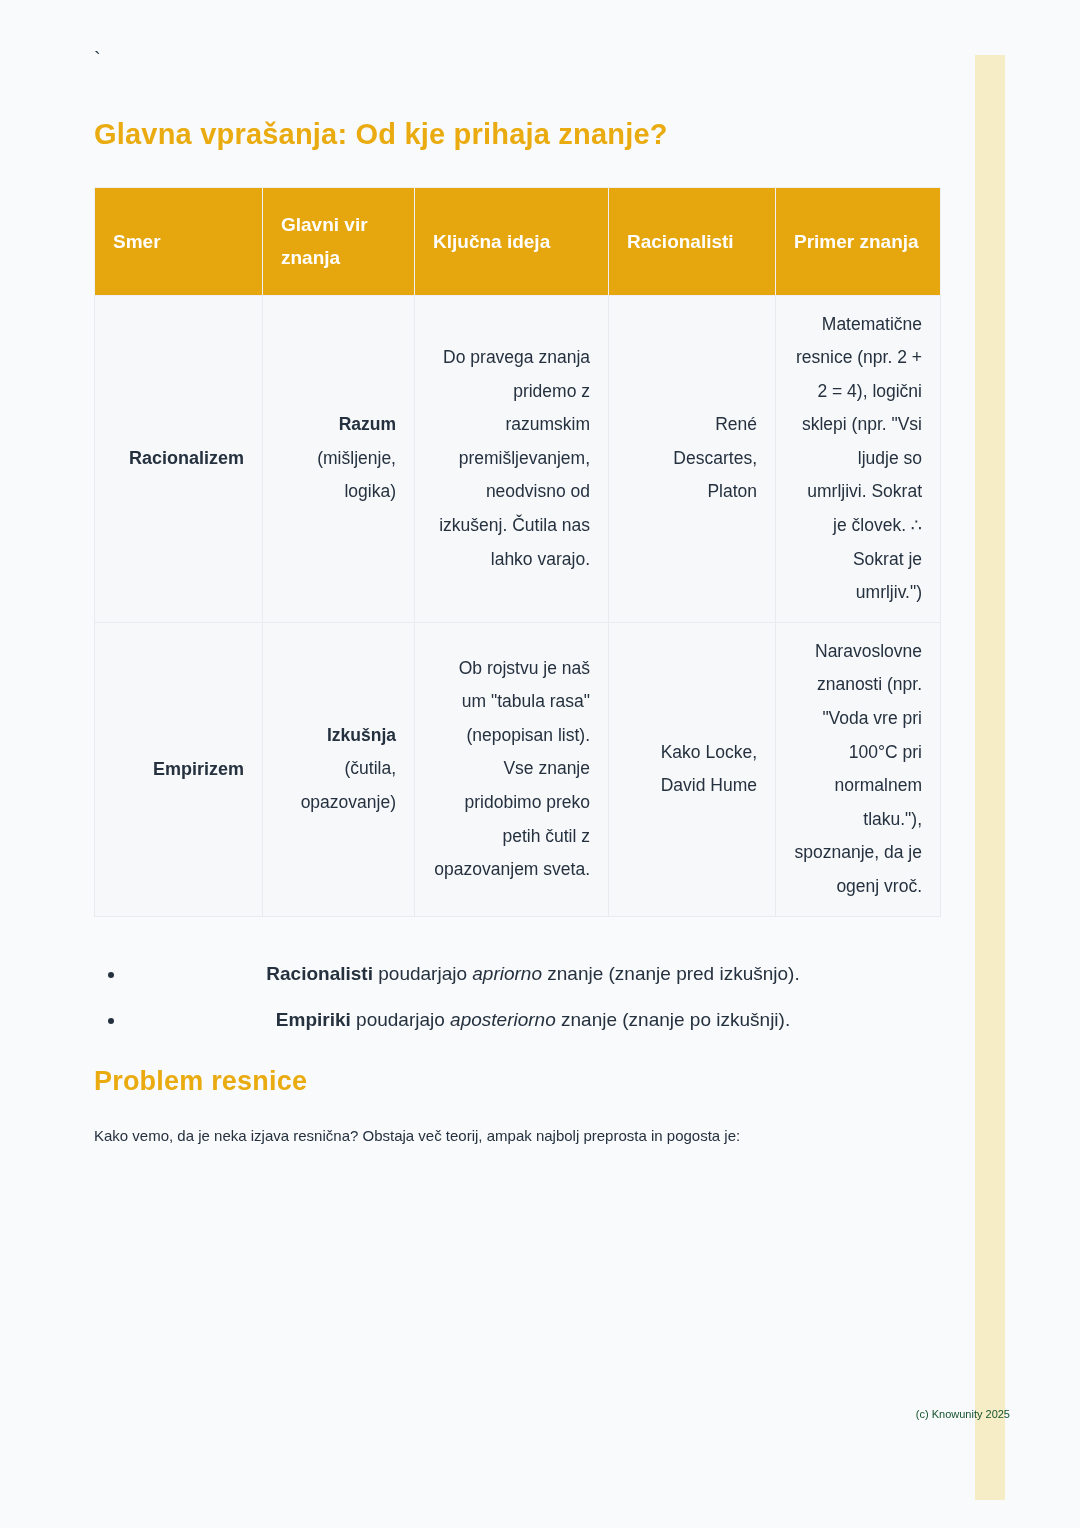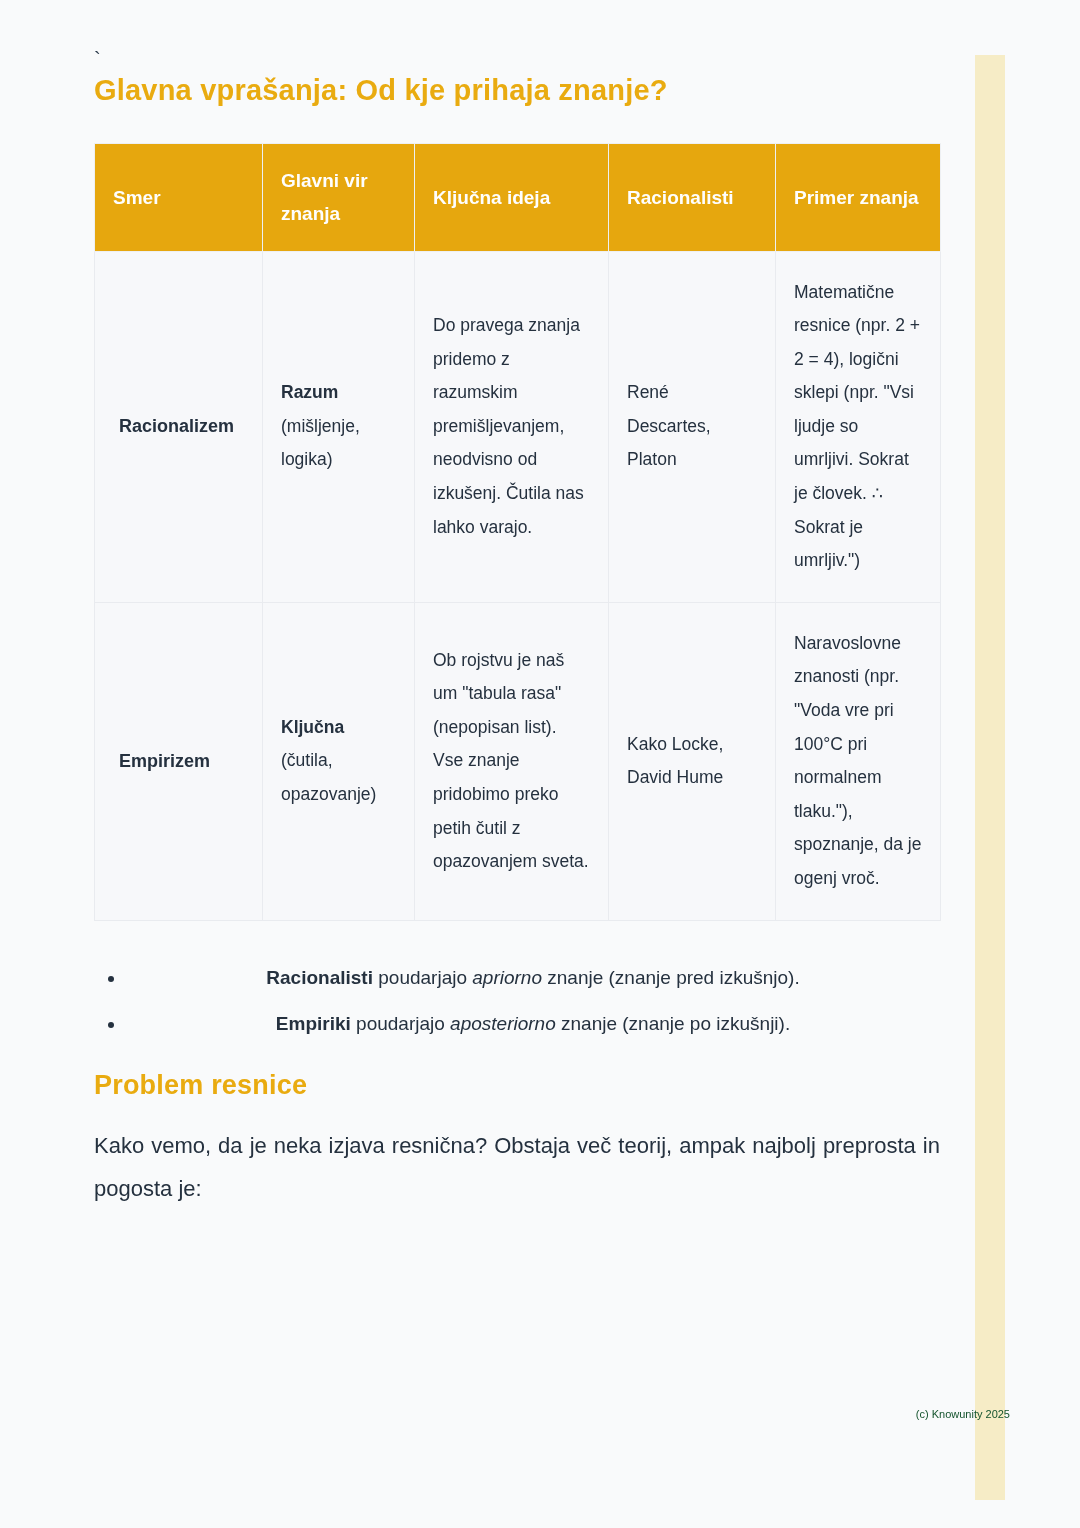--- a/index.html
+++ b/index.html
@@ -26,20 +26,21 @@
     top: 0;
     width: 846px;
   }
   .stray-char {
     margin-top: 48px;
     height: 26px;
     font-size: 20px;
     color: #2b3a4a;
   }
   .main-heading {
+    margin-top: 44px;
     font-size: 29px;
     font-weight: 700;
     color: #e9ab10;
     letter-spacing: 0.2px;
   }
   .intro {
     margin-top: 22px;
     font-size: 19px;
     line-height: 1.95;
     color: #25313f;
@@ -58,25 +59,26 @@
     text-align: left;
     vertical-align: middle;
     padding: 20px 18px;
     line-height: 1.75;
     border: 1px solid #eef0f3;
     height: 100px;
   }
   table.info-table td {
     background: #f7f8fa;
     border: 1px solid #e9ebef;
-    padding: 24px 18px;
+    padding: 12px 18px;
     font-size: 17.5px;
     line-height: 1.92;
     vertical-align: middle;
     color: #25313f;
+    text-align: right;
   }
   table.info-table td.col-smer {
     font-weight: 700;
     font-size: 18px;
     padding-left: 24px;
   }
   .vir-bold { font-weight: 700; }
   ul.notes {
     margin-top: 42px;
     padding-left: 32px;
@@ -90,21 +92,21 @@
   }
   .sub-heading {
     margin-top: 32px;
     font-size: 27px;
     font-weight: 700;
     color: #e9ab10;
     letter-spacing: 0.2px;
   }
   .truth-intro {
     margin-top: 24px;
-    font-size: 22px;
+    font-size: 15px;
     line-height: 1.95;
     text-align: justify;
     color: #25313f;
   }
   .footer-credit {
     position: absolute;
     top: 1408px;
     right: 70px;
     font-size: 11px;
     color: #14532d;
@@ -142,21 +144,21 @@
     <tbody>
       <tr>
         <td class="col-smer">Racionalizem</td>
         <td><span class="vir-bold">Razum</span><span> (mišljenje, logika)</span></td>
         <td>Do pravega znanja pridemo z razumskim premišljevanjem, neodvisno od izkušenj. Čutila nas lahko varajo.</td>
         <td>René Descartes, Platon</td>
         <td>Matematične resnice (npr. 2 + 2 = 4), logični sklepi (npr. "Vsi ljudje so umrljivi. Sokrat je človek. ∴ Sokrat je umrljiv.")</td>
       </tr>
       <tr>
         <td class="col-smer">Empirizem</td>
-        <td><span class="vir-bold">Ključna</span><span> (čutila, opazovanje)</span></td>
+        <td><span class="vir-bold">Izkušnja</span><span> (čutila, opazovanje)</span></td>
         <td>Ob rojstvu je naš um "tabula rasa" (nepopisan list). Vse znanje pridobimo preko petih čutil z opazovanjem sveta.</td>
         <td>Kako Locke, David Hume</td>
         <td>Naravoslovne znanosti (npr. "Voda vre pri 100°C pri normalnem tlaku."), spoznanje, da je ogenj vroč.</td>
       </tr>
     </tbody>
   </table>
 
   <ul class="notes">
     <li><strong>Racionalisti</strong><span> poudarjajo </span><em>apriorno</em><span> znanje (znanje pred izkušnjo).</span></li>
     <li><strong>Empiriki</strong><span> poudarjajo </span><em>aposteriorno</em><span> znanje (znanje po izkušnji).</span></li>

